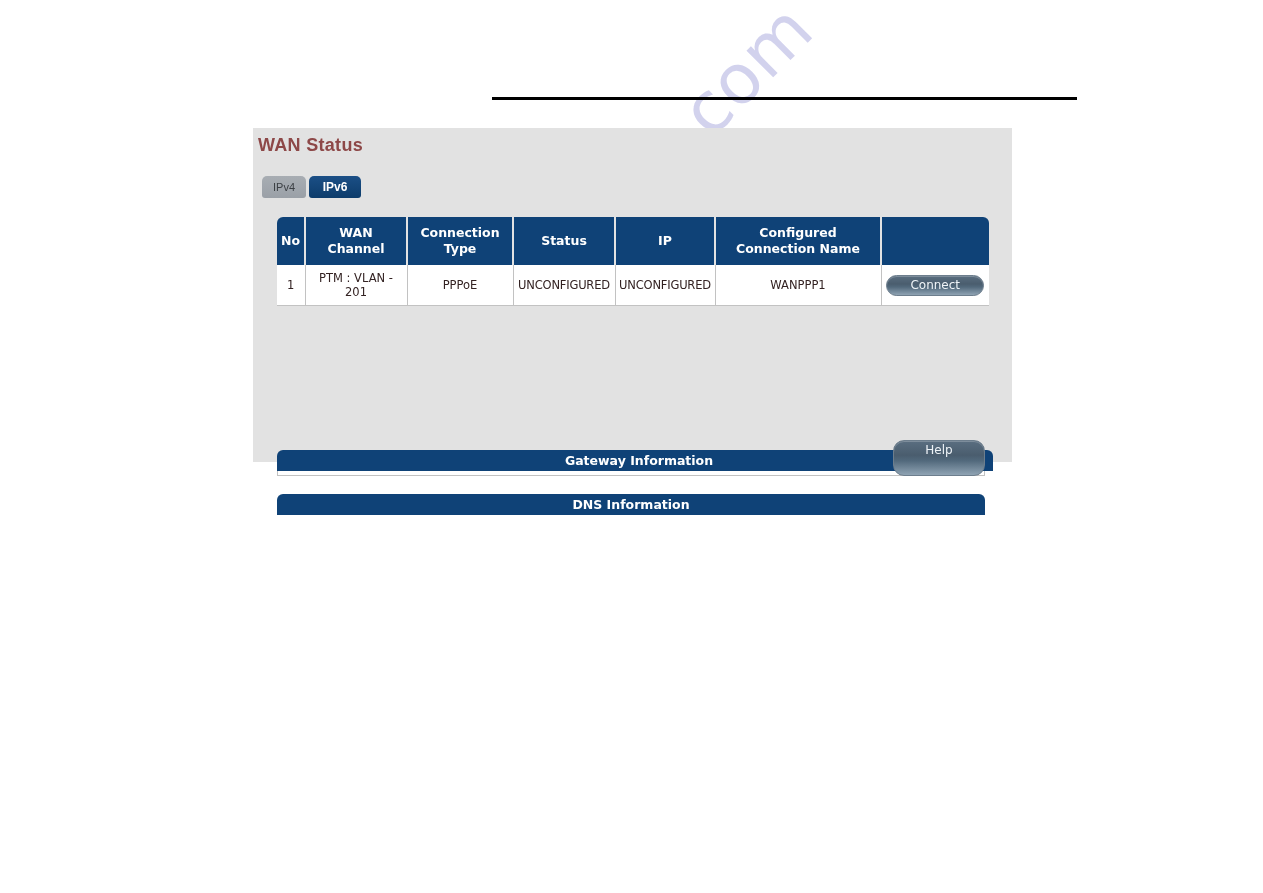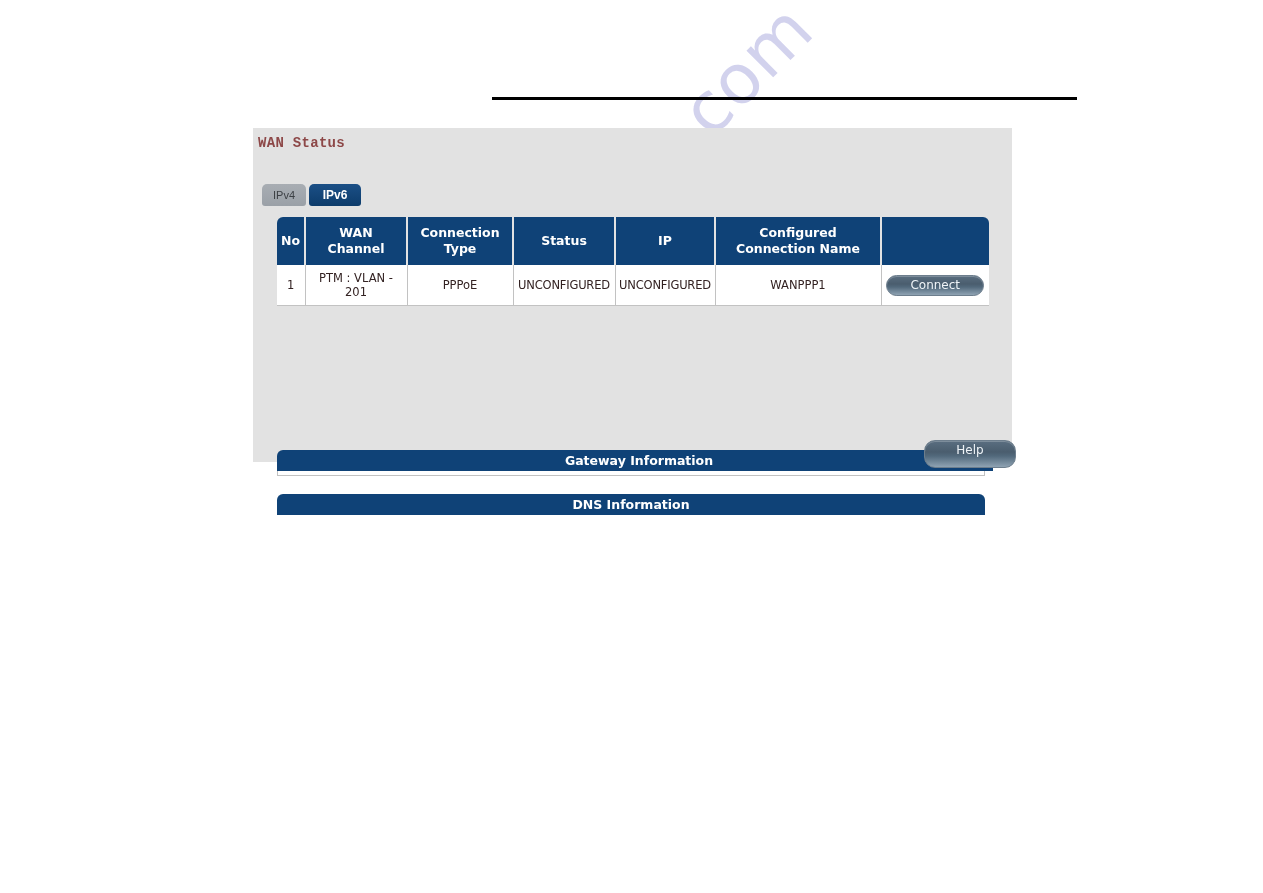--- a/index.html
+++ b/index.html
@@ -78,34 +78,33 @@
     width: 759px;
     height: 334px;
     background: #e2e2e2;
     z-index: 8;
   }
 
   #panel-title {
     position: absolute;
     left: 5px;
     top: 7px;
-    font-family: Liberation Mono, monospace;
-    font-size: 14px;
+    font-family: Liberation Sans, sans-serif;
+    font-size: 18px;
     font-weight: 600;
     color: #8d4848;
     letter-spacing: 0.3px;
   }
 
   
   #tab-bar {
     position: absolute;
     left: 9px;
     top: 48px;
     height: 40px;
-    margin-top: 8px;
   }
   .tab {
     display: inline-block;
     height: 22px;
     line-height: 22px;
     padding: 0 11px;
     border-radius: 5px 5px 3px 3px;
     font-size: 11px;
     font-weight: bold;
     text-align: center;
@@ -245,24 +244,24 @@
     cursor: pointer;
     box-shadow: inset 0 1px 0 rgba(255,255,255,0.22);
   }
   #connect-btn {
     width: 98px;
     height: 21px;
     line-height: 19px;
   }
   #help-btn {
     position: absolute;
-    left: 671px;
+    left: 640px;
     top: 312px;
     width: 92px;
-    height: 28px;
+    height: 36px;
     line-height: 18px;
   }
 </style>
 </head>
 <body>
 
 <div id="watermark">
   <div class="wm-text">manualshive.com</div>
 </div>
 

